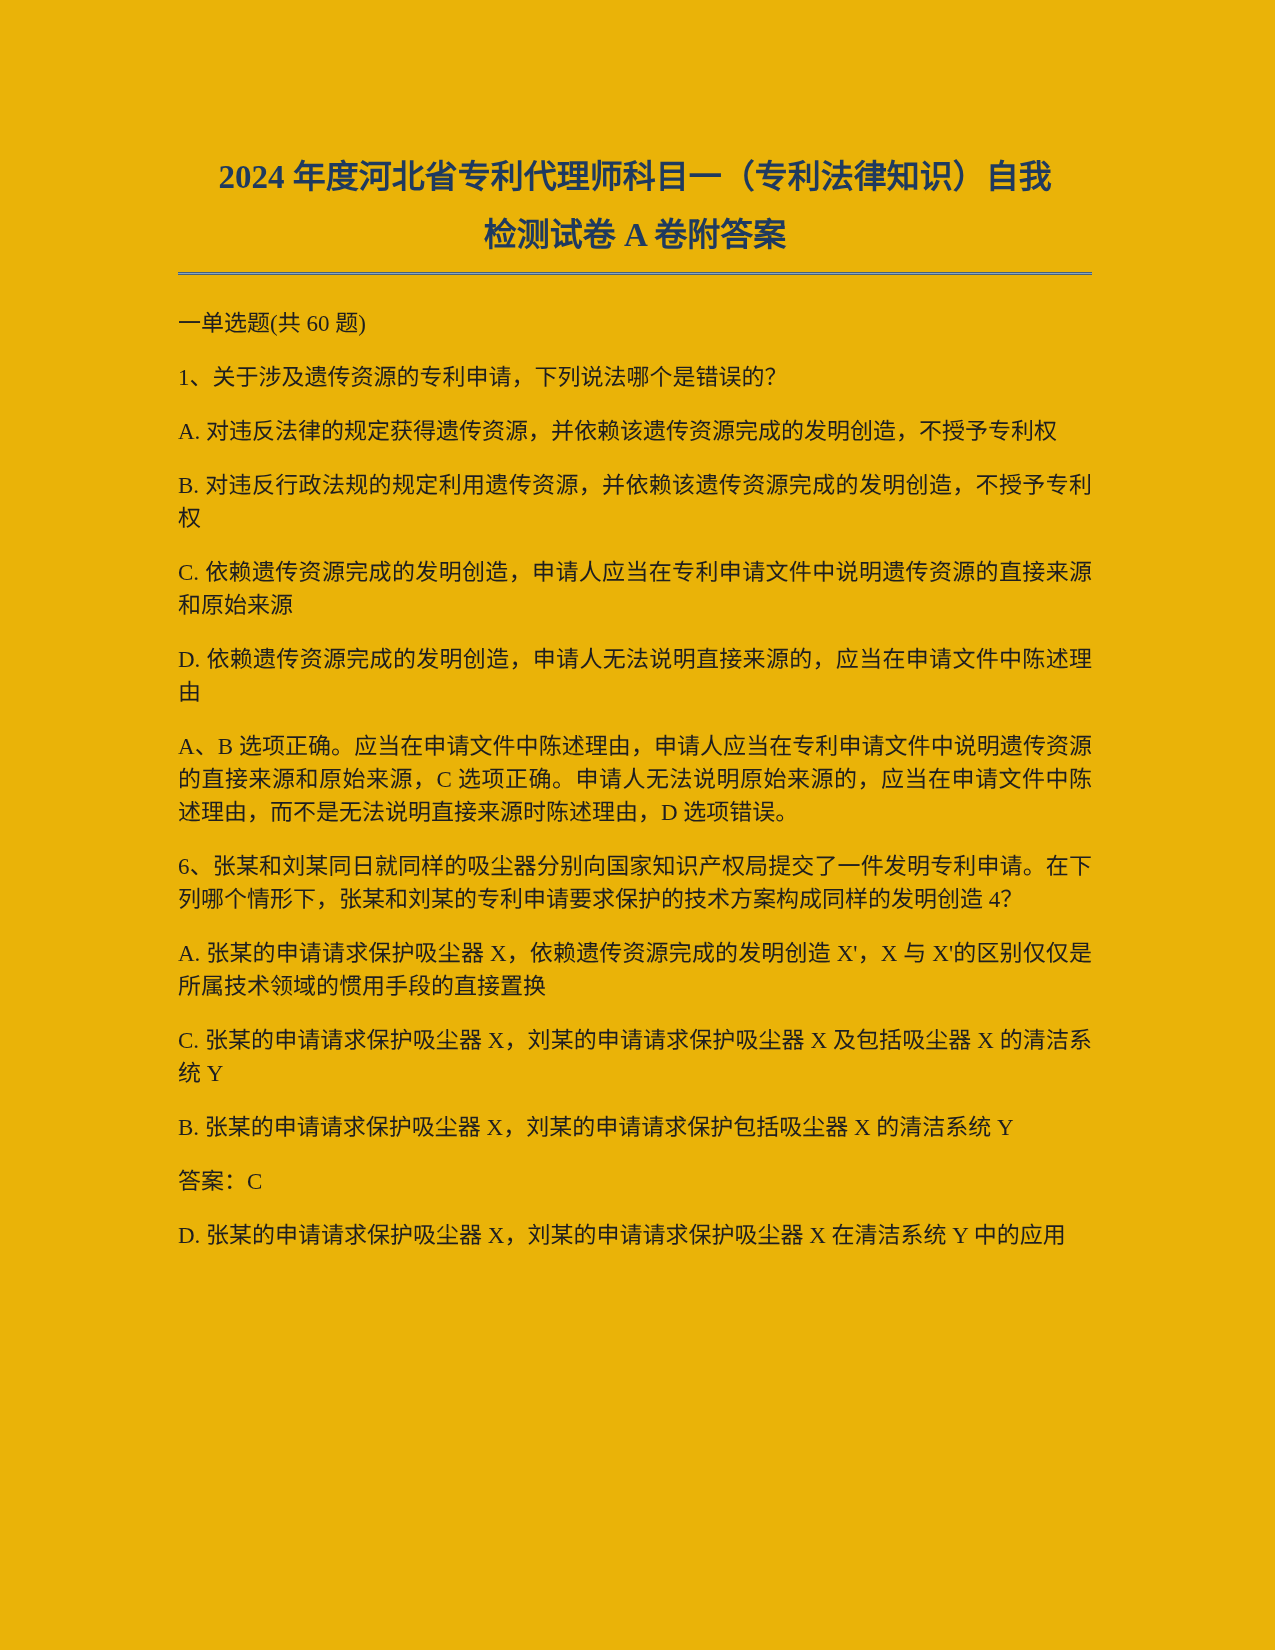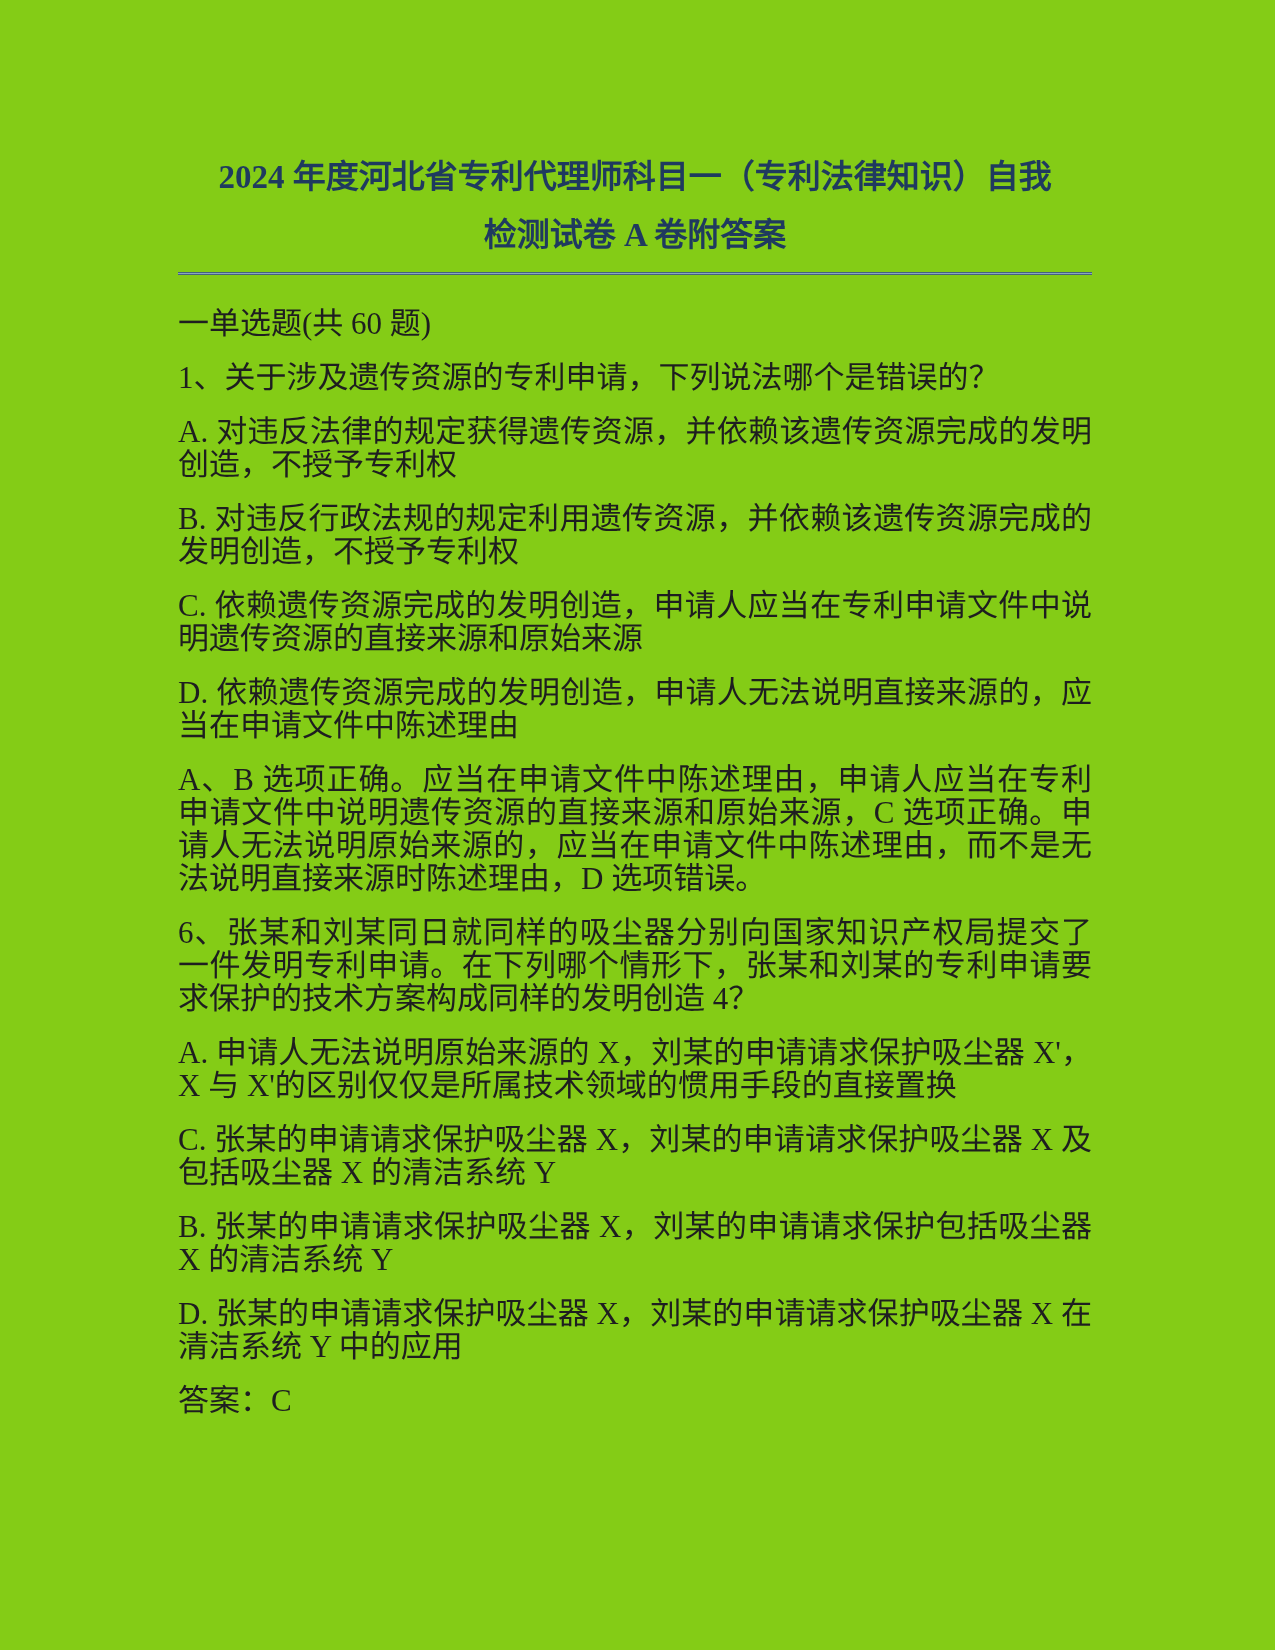--- a/index.html
+++ b/index.html
@@ -14,21 +14,21 @@
     padding: 0;
     background: #ffffff;
   }
   body {
     font-family: "Liberation Serif", "DejaVu Serif", serif;
   }
   .sheet {
     position: relative;
     width: 1275px;
     height: 1650px;
-    background: #84cc16;
+    background: #eab308;
     overflow: hidden;
   }
   .content {
     position: absolute;
     left: 178px;
     top: 0;
     width: 914px;
   }
   .doc-title {
     margin: 148px 0 0 0;
@@ -40,21 +40,21 @@
   }
   .title-rule {
     margin-top: 8px;
     height: 3px;
     background: var(--rule-color);
     border-top: 1px solid var(--rule-edge);
     border-bottom: 1px solid var(--rule-edge);
   }
   p.body-par {
     margin: 0 0 21px 0;
-    font-size: 31px;
+    font-size: 23px;
     line-height: 33px;
     color: var(--body-color);
     text-align: justify;
     text-justify: inter-ideograph;
   }
   p.section-header {
     margin-top: 32px;
   }
 </style>
 </head>
@@ -78,24 +78,24 @@
     <p class="body-par">C. 依赖遗传资源完成的发明创造，申请人应当在专利申请文件中说明遗传资源的直接来源和原始来源</p>
 
     <p class="body-par">D. 依赖遗传资源完成的发明创造，申请人无法说明直接来源的，应当在申请文件中陈述理由</p>
 
 
 
     <p class="body-par">A、B 选项正确。应当在申请文件中陈述理由，申请人应当在专利申请文件中说明遗传资源的直接来源和原始来源，C 选项正确。申请人无法说明原始来源的，应当在申请文件中陈述理由，而不是无法说明直接来源时陈述理由，D 选项错误。</p>
 
     <p class="body-par">6、张某和刘某同日就同样的吸尘器分别向国家知识产权局提交了一件发明专利申请。在下列哪个情形下，张某和刘某的专利申请要求保护的技术方案构成同样的发明创造 4？</p>
 
-    <p class="body-par">A. 申请人无法说明原始来源的 X，刘某的申请请求保护吸尘器 X'，X 与 X'的区别仅仅是所属技术领域的惯用手段的直接置换</p>
+    <p class="body-par">A. 张某的申请请求保护吸尘器 X，依赖遗传资源完成的发明创造 X'，X 与 X'的区别仅仅是所属技术领域的惯用手段的直接置换</p>
 
     <p class="body-par">C. 张某的申请请求保护吸尘器 X，刘某的申请请求保护吸尘器 X 及包括吸尘器 X 的清洁系统 Y</p>
 
     <p class="body-par">B. 张某的申请请求保护吸尘器 X，刘某的申请请求保护包括吸尘器 X 的清洁系统 Y</p>
 
+    <p class="body-par">答案：C</p>
+
     <p class="body-par">D. 张某的申请请求保护吸尘器 X，刘某的申请请求保护吸尘器 X 在清洁系统 Y 中的应用</p>
-
-    <p class="body-par">答案：C</p>
 
   </div>
 </div>
 
 </body></html>

